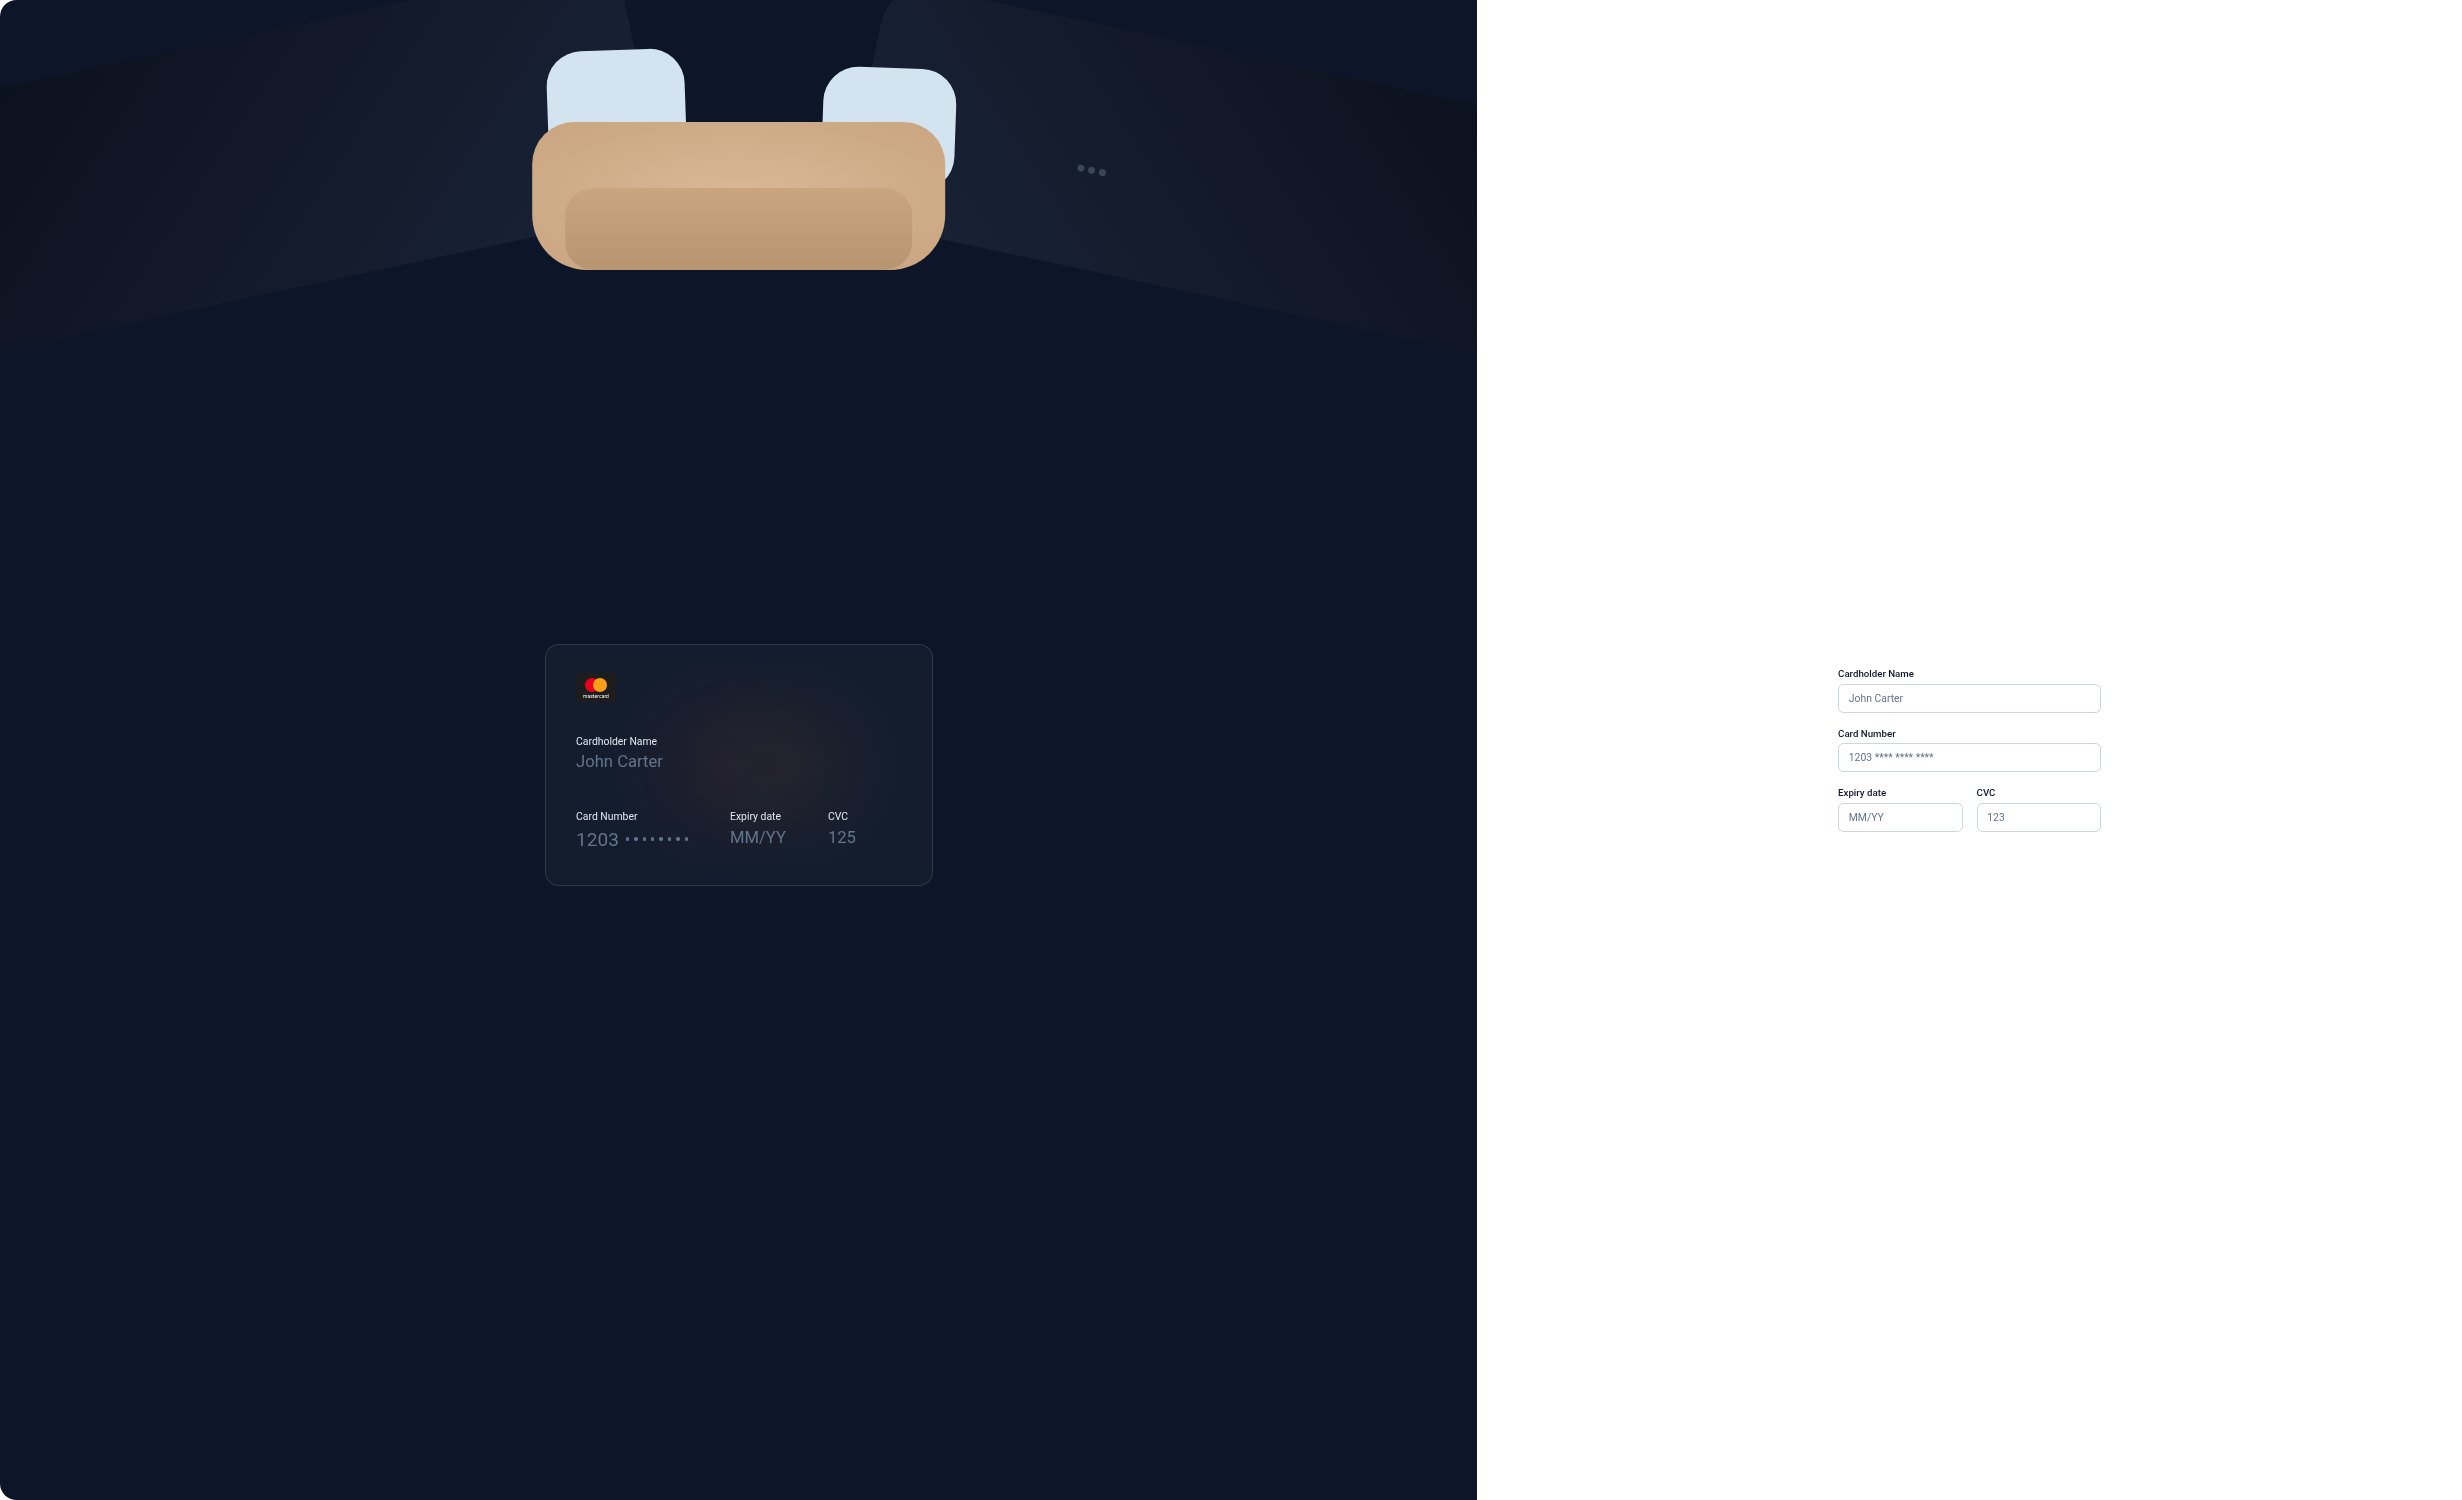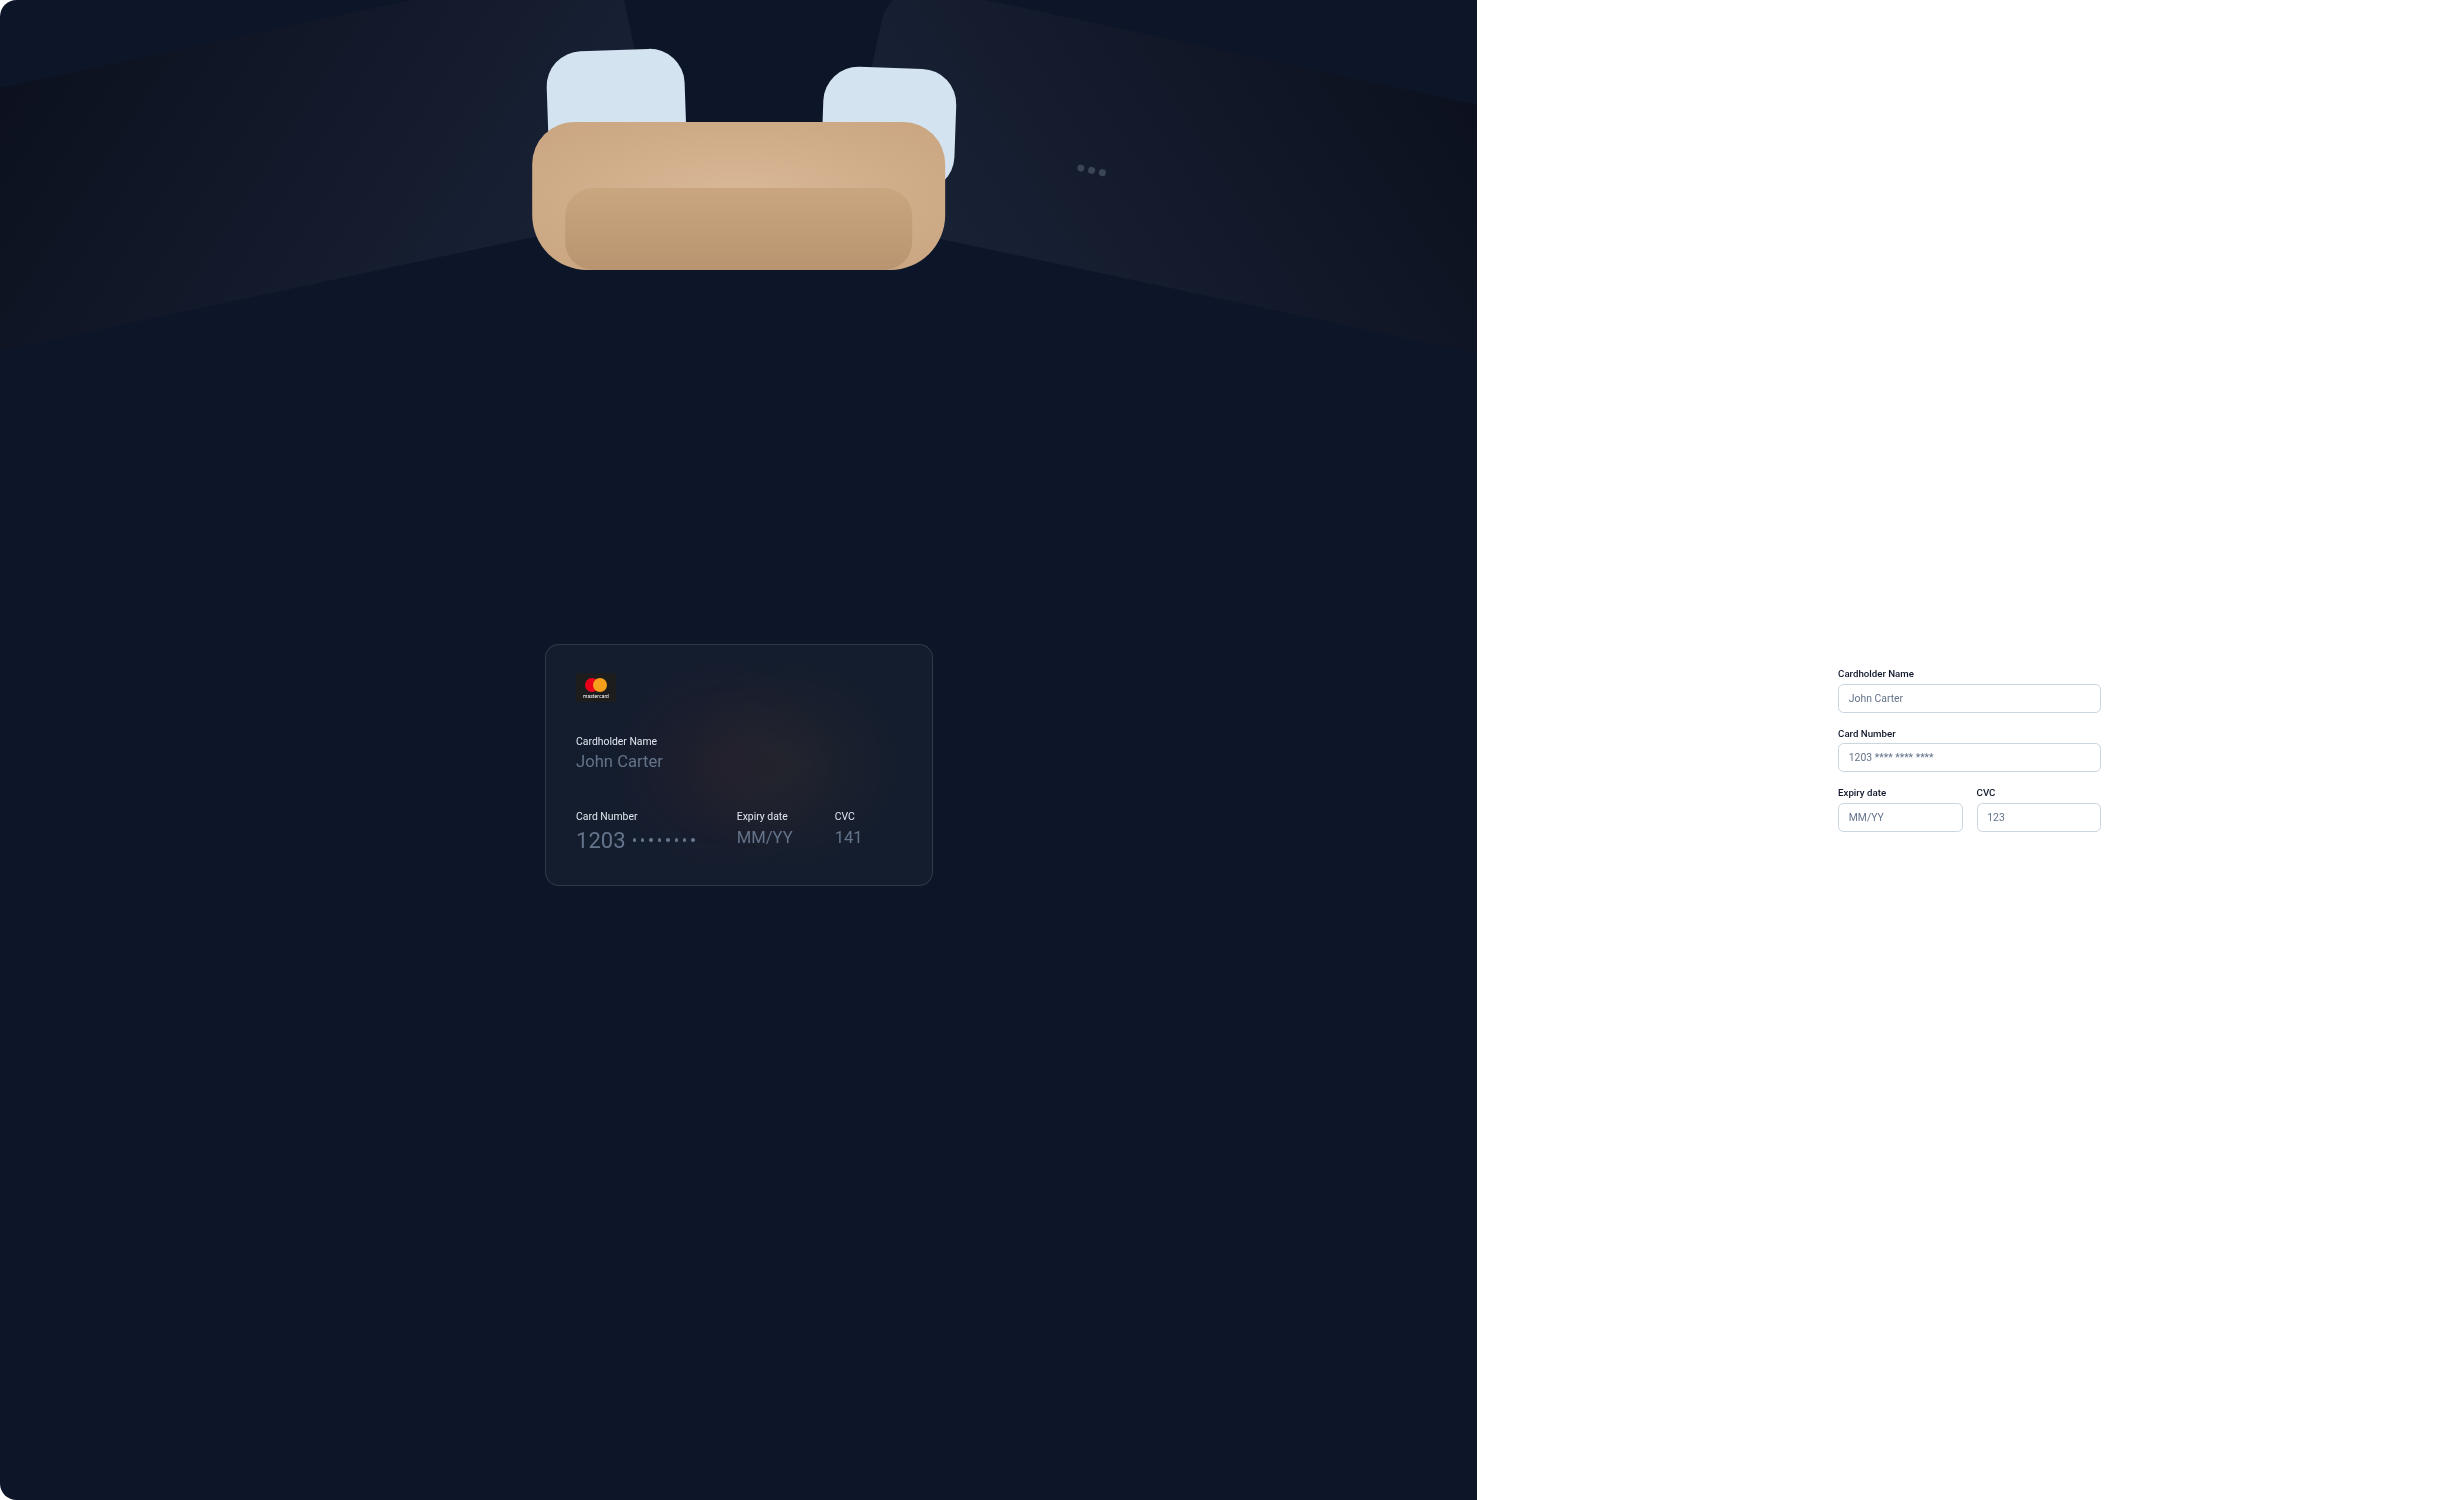--- a/index.html
+++ b/index.html
@@ -238,21 +238,21 @@
 
     .card-field {
       display: flex;
       flex-direction: column;
     }
 
     .card-number-value {
       display: flex;
       align-items: center;
       gap: 7px;
-      font-size: 22px;
+      font-size: 19px;
       color: #64748b;
     }
 
     .dots {
       display: flex;
       gap: 4.9px;
     }
 
     .dot {
       width: 3.5px;
@@ -369,21 +369,21 @@
           </div>
         </div>
 
         <div class="card-field">
           <div class="card-label">Expiry date</div>
           <div class="card-value">MM/YY</div>
         </div>
 
         <div class="card-field">
           <div class="card-label">CVC</div>
-          <div class="card-value">141</div>
+          <div class="card-value">125</div>
         </div>
       </div>
     </div>
   </div>
 
   <div class="right-panel">
     <div class="form">
       <div class="form-field">
         <label class="form-label">Cardholder Name</label>
         <input type="text" class="form-input" placeholder="John Carter" style="">

